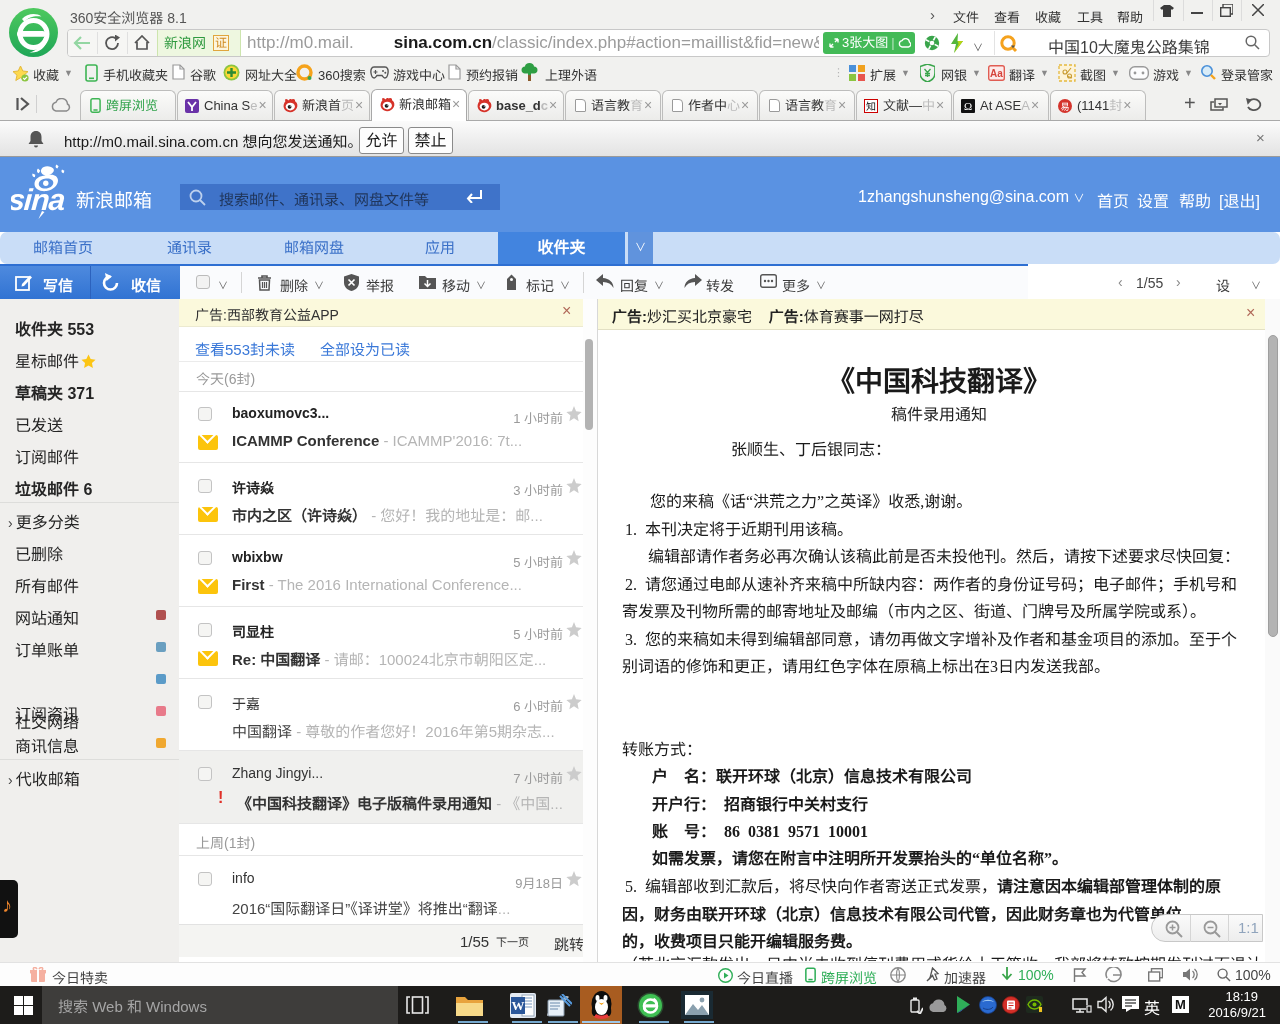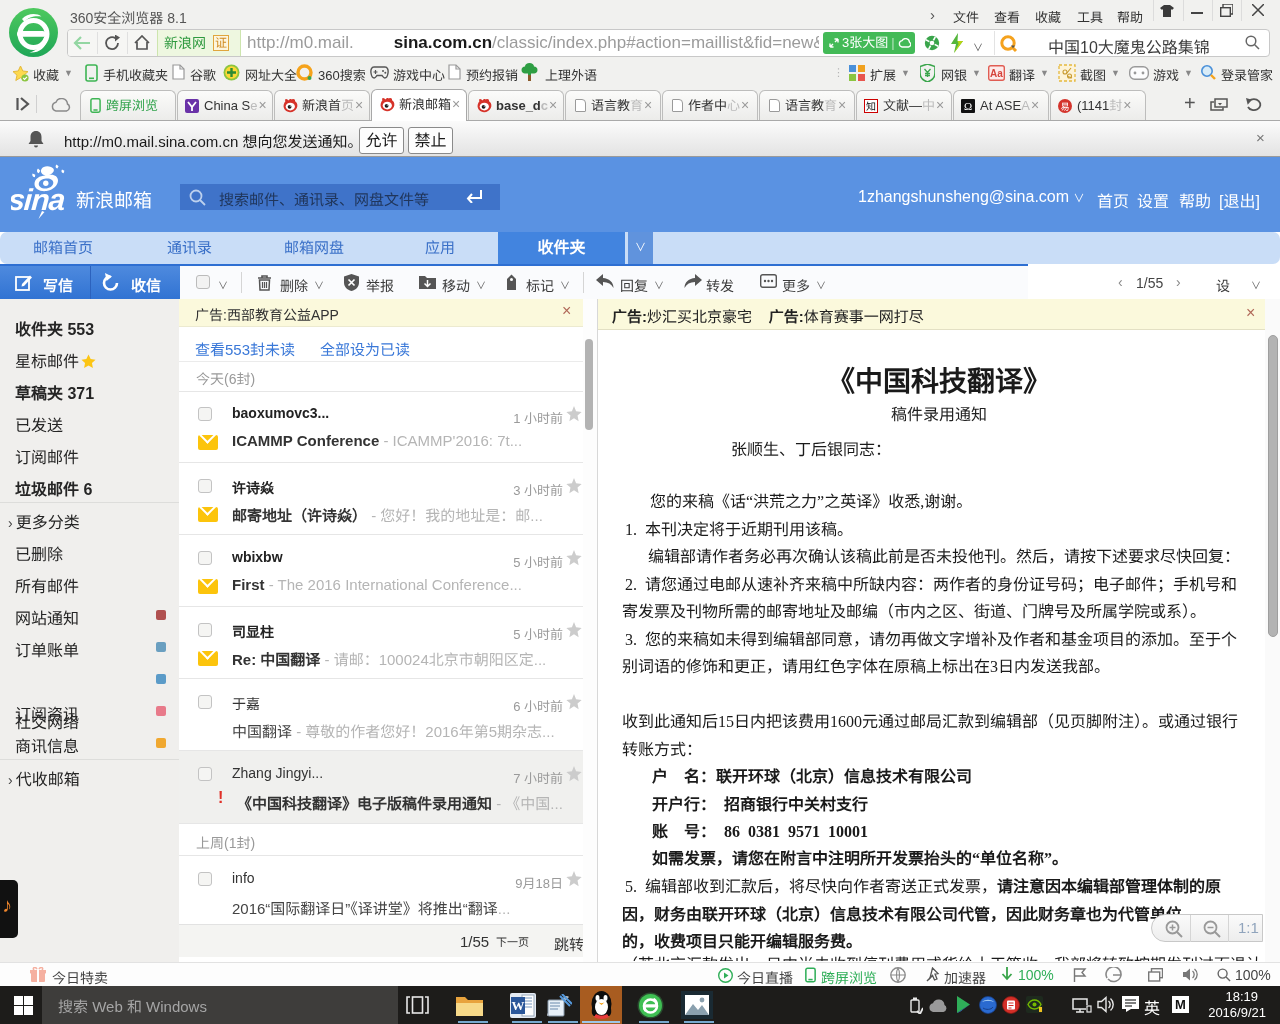--- a/index.html
+++ b/index.html
@@ -444,21 +444,21 @@
     <div class="abs star" style="top:107px;"></div>
   <div class="abs env" style="top:136px;"></div>
   <div class="abs subj ellip" style="top:133px;"><b>ICAMMP Conference</b><span class="pv"> - ICAMMP'2016: 7t...</span></div>
   <div class="abs sep" style="top:163px;"></div>
 
   <div class="abs chk" style="top:180px;"></div>
   <div class="abs sender" style="top:178px;">许诗焱</div>
   <div class="abs mtime" style="top:181px;">3 小时前</div>
     <div class="abs star" style="top:179px;"></div>
   <div class="abs env" style="top:208px;"></div>
-  <div class="abs subj ellip" style="top:205px;"><b>邮寄地址（许诗焱）</b><span class="pv"> - 您好！我的地址是：邮...</span></div>
+  <div class="abs subj ellip" style="top:205px;"><b>市内之区（许诗焱）</b><span class="pv"> - 您好！我的地址是：邮...</span></div>
   <div class="abs sep" style="top:235px;"></div>
 
   <div class="abs chk" style="top:252px;"></div>
   <div class="abs sender" style="top:250px;">wbixbw</div>
   <div class="abs mtime" style="top:253px;">5 小时前</div>
     <div class="abs star" style="top:251px;"></div>
   <div class="abs env" style="top:280px;"></div>
   <div class="abs subj ellip" style="top:277px;"><b>First</b><span class="pv"> - The 2016 International Conference...</span></div>
   <div class="abs sep" style="top:307px;"></div>
 
@@ -513,21 +513,20 @@
     <div class="abs" style="left:0;top:29px;width:682px;text-align:center;font-size:28px;font-weight:bold;">《中国科技翻译》</div>
     <div class="abs" style="left:0;top:71px;width:682px;text-align:center;font-size:16px;color:#222;">稿件录用通知</div>
     <div class="abs lln" style="left:133px;top:106px;">张顺生、丁后银同志：</div>
     <div class="abs lln" style="left:52px;top:158px;">您的来稿《话“洪荒之力”之英译》收悉,谢谢。</div>
     <div class="abs lln" style="left:27px;top:186px;">1.&nbsp; 本刊决定将于近期刊用该稿。</div>
     <div class="abs lln" style="left:50px;top:213px;">编辑部请作者务必再次确认该稿此前是否未投他刊。然后，请按下述要求尽快回复：</div>
     <div class="abs lln" style="left:27px;top:241px;">2.&nbsp; 请您通过电邮从速补齐来稿中所缺内容：两作者的身份证号码；电子邮件；手机号和</div>
     <div class="abs lln" style="left:24px;top:268px;">寄发票及刊物所需的邮寄地址及邮编（市内之区、街道、门牌号及所属学院或系）。</div>
     <div class="abs lln" style="left:27px;top:296px;">3.&nbsp; 您的来稿如未得到编辑部同意，请勿再做文字增补及作者和基金项目的添加。至于个</div>
     <div class="abs lln" style="left:24px;top:323px;">别词语的修饰和更正，请用红色字体在原稿上标出在3日内发送我部。</div>
-    <div class="abs lln" style="left:24px;top:378px;">收到此通知后15日内把该费用1600元通过邮局汇款到编辑部（见页脚附注）。或通过银行</div>
     <div class="abs lln" style="left:24px;top:406px;">转账方式：</div>
     <div class="abs lln llb" style="left:54px;top:433px;">户　名：联开环球（北京）信息技术有限公司</div>
     <div class="abs lln llb" style="left:54px;top:461px;">开户行：　招商银行中关村支行</div>
     <div class="abs lln llb" style="left:54px;top:488px;">账　号：　86&nbsp;&nbsp;0381&nbsp;&nbsp;9571&nbsp;&nbsp;10001</div>
     <div class="abs lln llb" style="left:54px;top:515px;">如需发票，请您在附言中注明所开发票抬头的“单位名称”。</div>
     <div class="abs lln" style="left:27px;top:543px;">5.&nbsp; 编辑部收到汇款后，将尽快向作者寄送正式发票，<b>请注意因本编辑部管理体制的原</b></div>
     <div class="abs lln llb" style="left:24px;top:571px;">因，财务由联开环球（北京）信息技术有限公司代管，因此财务章也为代管单位</div>
     <div class="abs lln llb" style="left:24px;top:598px;">的，收费项目只能开编辑服务费。</div>
     <div class="abs lln" style="left:24px;top:621px;">（若北京汇款发出，日内尚未收到停刊费用或货给十天签收，我部将转致按期发刊过而退认</div>
   </div>

